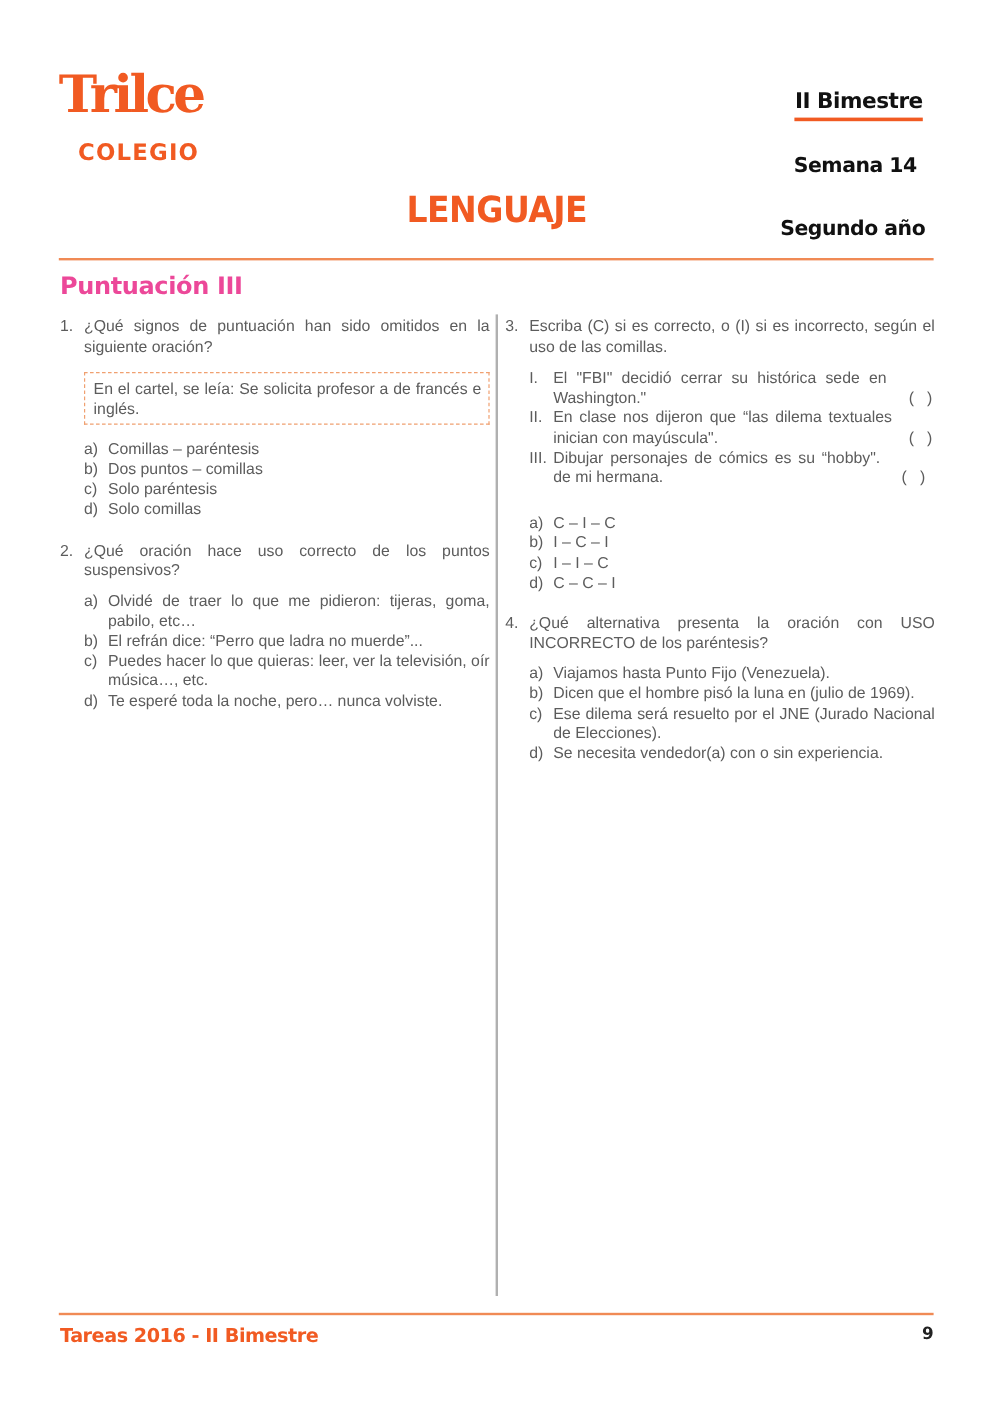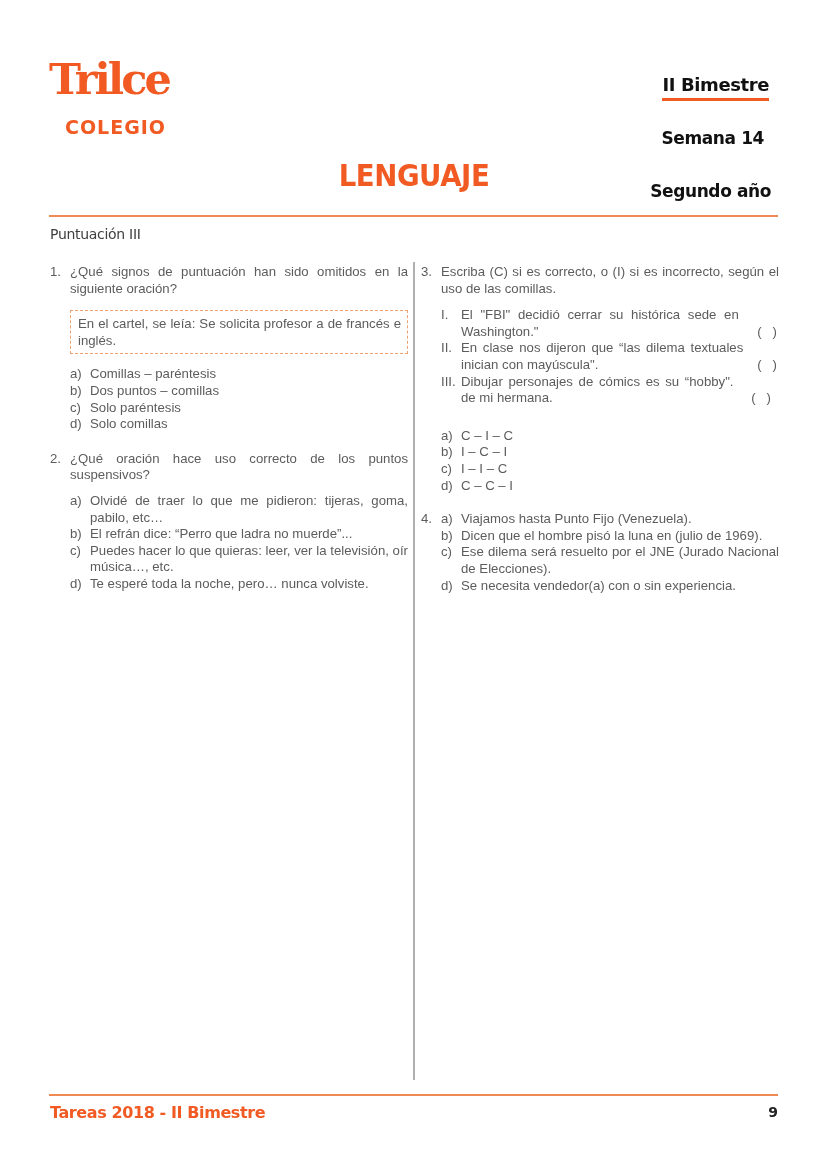--- a/index.html
+++ b/index.html
@@ -14,21 +14,21 @@
 
   .meta { position: absolute; right: 56px; text-align: right; font-family: "DejaVu Sans", sans-serif; font-weight: bold; color: #111; font-size: 17px; letter-spacing: -0.4px; }
   .meta.bim { top: 74px; right: 59px; font-size: 18px; padding-bottom: 3px; border-bottom: 3px solid #f15a22; }
   .meta.week { top: 128px; right: 64px; text-align: center; }
   .meta.year { top: 181px; right: 57px; }
 
   .hr { position: absolute; left: 49px; width: 729px; height: 2px; background: #f08a55; }
   .hr.top { top: 215px; }
   .hr.bottom { top: 1094px; }
 
-  .topic { position: absolute; left: 50px; top: 226px; font-family: "DejaVu Sans", sans-serif; font-weight: normal; font-size: 14px; color: #404040; letter-spacing: -0.3px; }
+  .topic { position: absolute; left: 50px; top: 226px; font-family: "DejaVu Sans", sans-serif; font-weight: bold; font-size: 20px; color: #ec4899; letter-spacing: -0.3px; }
 
   .col-divider { position: absolute; left: 413px; top: 262px; width: 2px; height: 818px; background: #b0b0b0; }
 
   .col { position: absolute; top: 264px; font-size: 13.2px; line-height: 16.6px; color: #5c5c5c; }
   .col.left { left: 50px; width: 358px; }
   .col.right { left: 421px; width: 358px; }
 
   .q { position: relative; padding-left: 20px; }
   .q-num { position: absolute; left: 0; top: 0; }
   .q-text { text-align: justify; }
@@ -136,25 +136,26 @@
     <div class="opts" style="margin-top:21px;">
       <div class="opt"><span class="opt-letter">a)</span><span>C – I – C</span></div>
       <div class="opt"><span class="opt-letter">b)</span><span>I – C – I</span></div>
       <div class="opt"><span class="opt-letter">c)</span><span>I – I – C</span></div>
       <div class="opt"><span class="opt-letter">d)</span><span>C – C – I</span></div>
     </div>
   </div>
 
   <div class="q" style="margin-top:17px;">
     <span class="q-num">4.</span>
+    <div class="q-text">¿Qué alternativa presenta la oración con USO INCORRECTO de los paréntesis?</div>
     <div class="opts">
       <div class="opt"><span class="opt-letter">a)</span><span>Viajamos hasta Punto Fijo (Venezuela).</span></div>
       <div class="opt"><span class="opt-letter">b)</span><span>Dicen que el hombre pisó la luna en (julio de 1969).</span></div>
       <div class="opt"><span class="opt-letter">c)</span><span>Ese dilema será resuelto por el JNE (Jurado Nacional de Elecciones).</span></div>
       <div class="opt"><span class="opt-letter">d)</span><span>Se necesita vendedor(a) con o sin experiencia.</span></div>
     </div>
   </div>
 
 </div>
 
 <div class="hr bottom"></div>
-<div class="footer-title">Tareas 2018 - II Bimestre</div>
+<div class="footer-title">Tareas 2016 - II Bimestre</div>
 <div class="page-num">9</div>
 
 </body></html>

